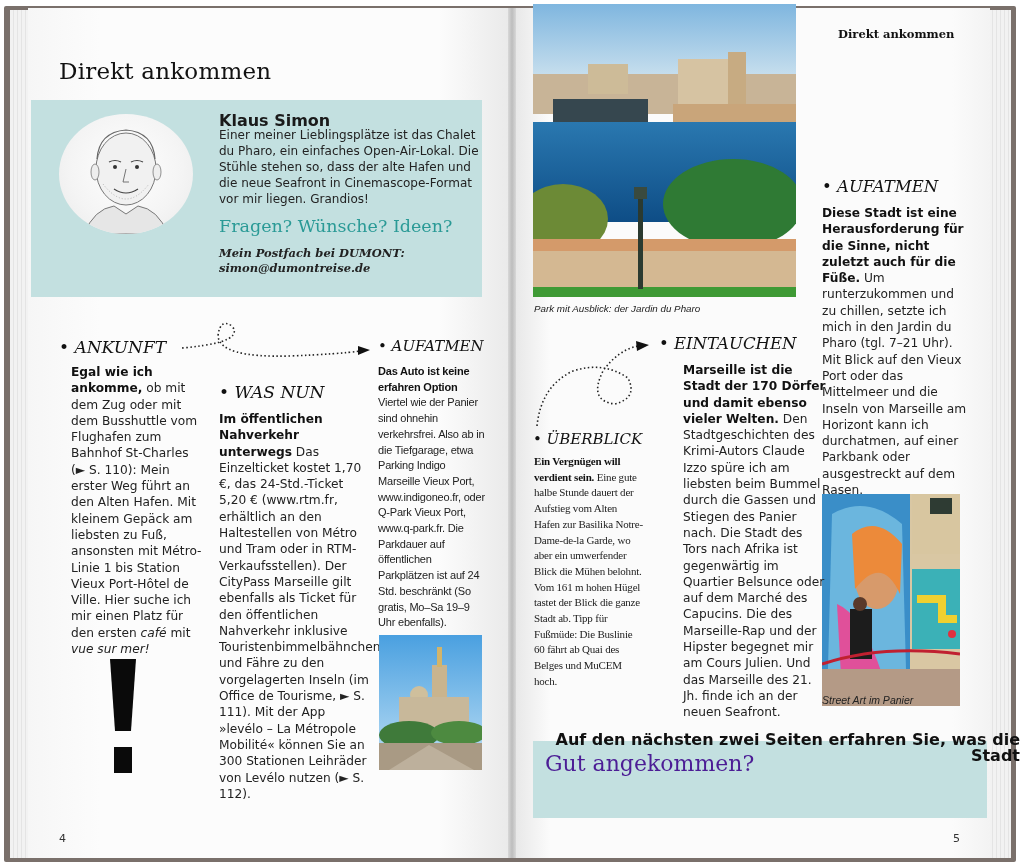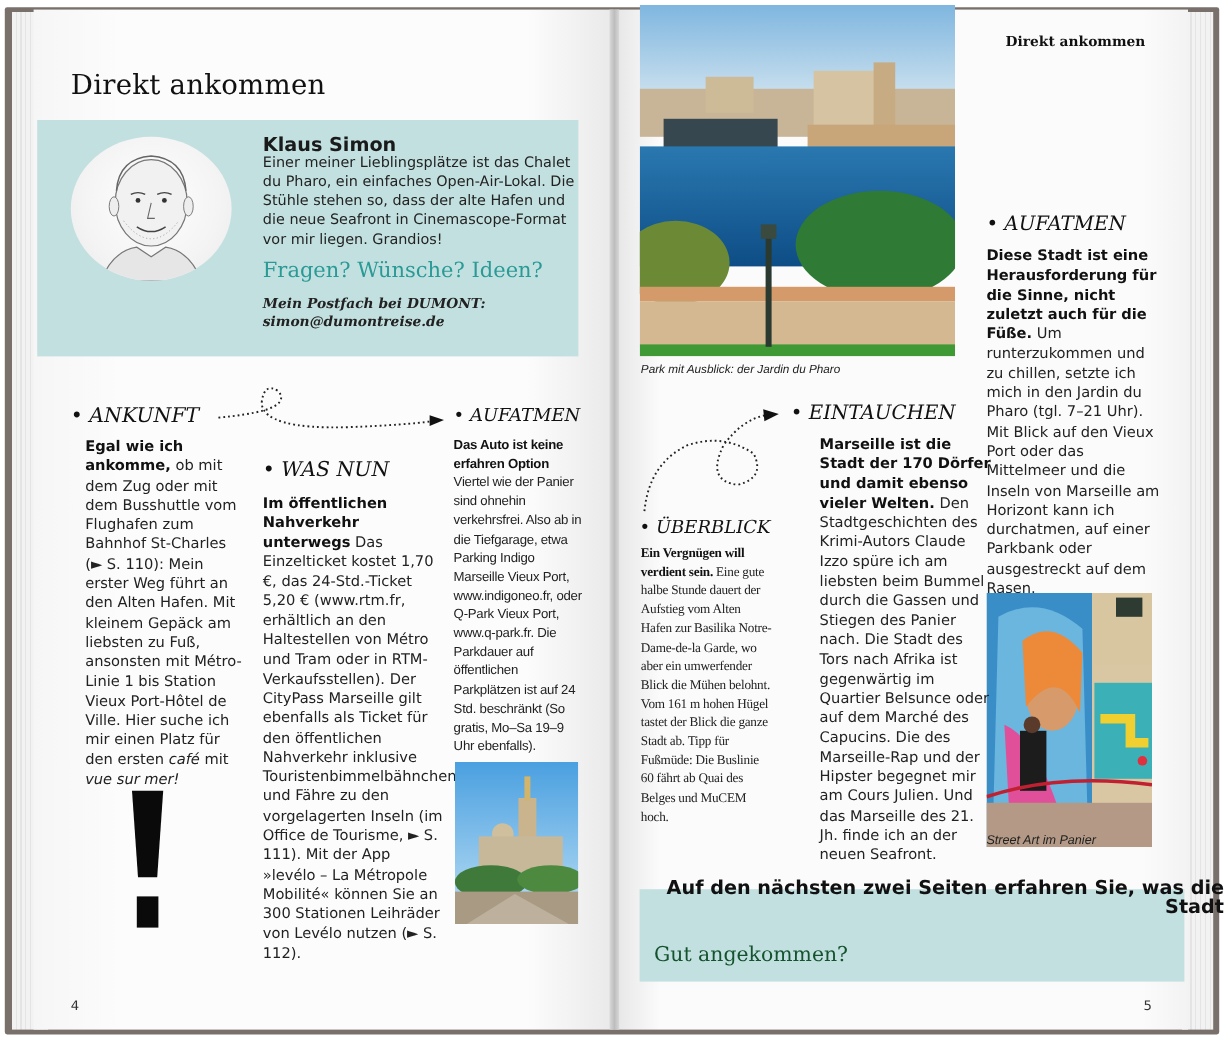--- a/index.html
+++ b/index.html
@@ -30,21 +30,21 @@
   .caption { font-family:"Liberation Sans", sans-serif; font-style:italic; font-size:10.5px; color:#222; }
 
   .excl { left:106px; top:655px; width:34px; height:120px; }
   .page-num { font-size:11px; color:#333; }
   .running-head { left:838px; top:27px; font-family:"DejaVu Serif", serif; font-weight:bold; font-size:11.5px; color:#111; }
 
   .photo { overflow:hidden; }
   .photo svg { width:100%; height:100%; display:block; }
 
   .gut-box { left:533px; top:741px; width:454px; height:77px; background:#c3e0e0; }
-  .gut-title { left:545px; top:786px; font-family:"DejaVu Serif", serif; font-size:17px; color:#14532d; }
+  .gut-title { left:545px; top:751px; font-family:"DejaVu Serif", serif; font-size:22px; color:#4c1d95; }
   .gut-text { left:545px; top:732px; font-size:16px; font-weight:bold; line-height:16px; color:#111;text-align:right; }
   .arrow svg { overflow:visible; }
 </style>
 </head>
 <body>
 
 <div class="book">
   <div class="cover-back"></div>
   <div class="page-edge-l"></div>
   <div class="page-edge-r"></div>

